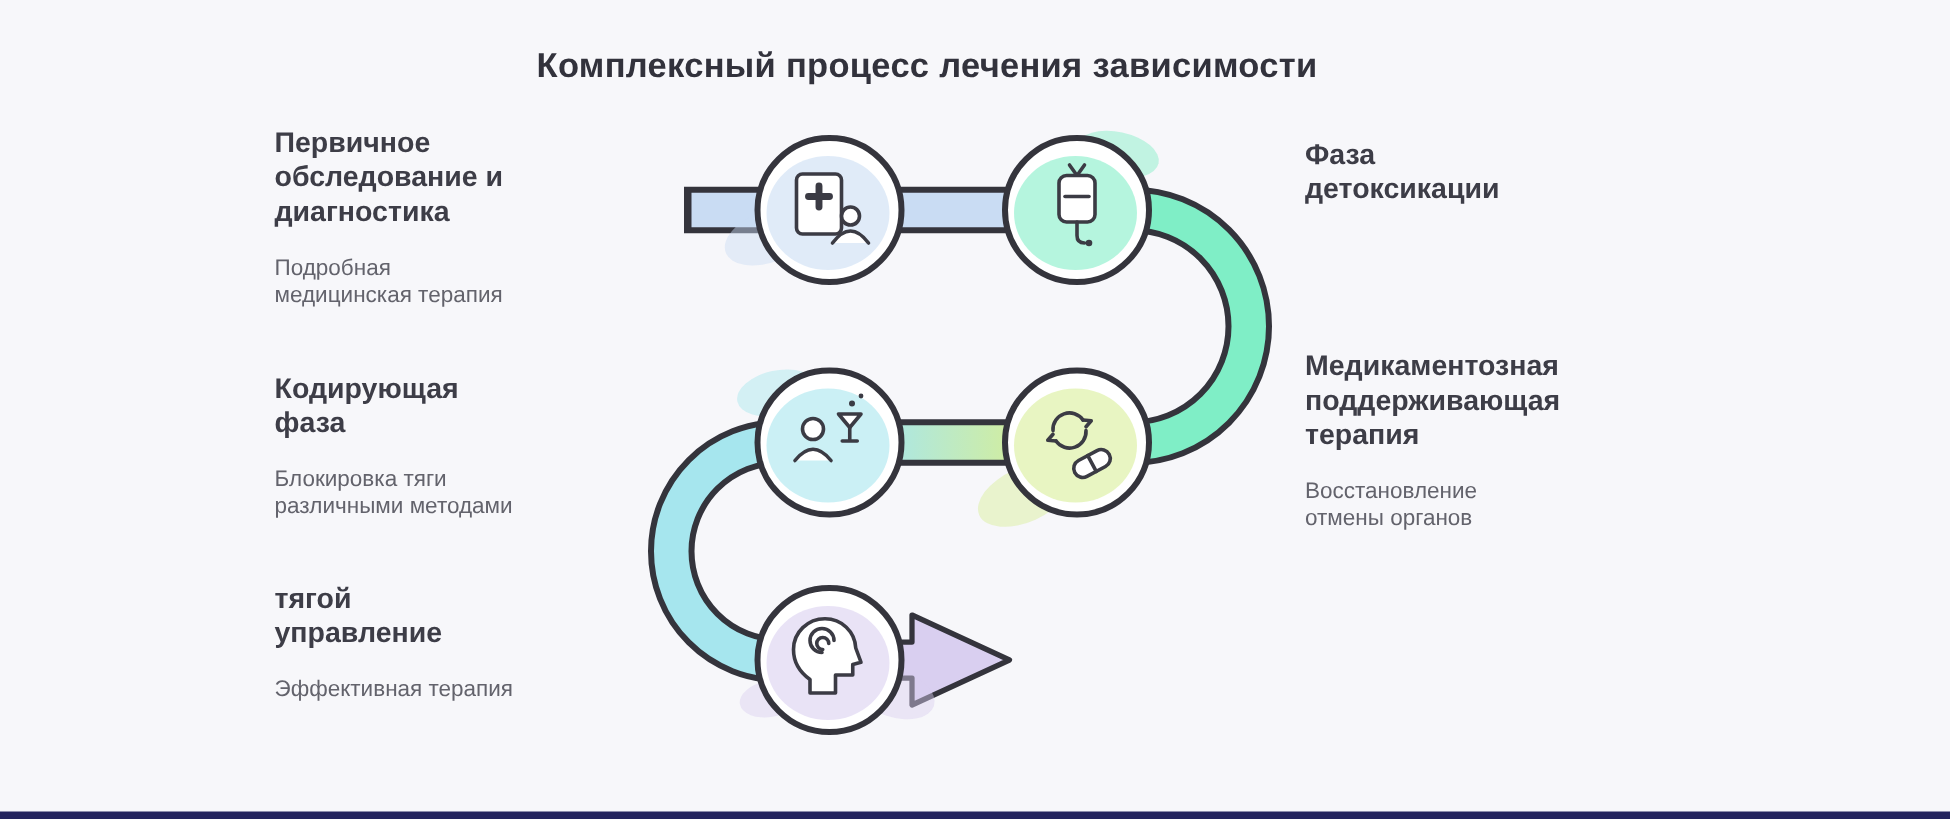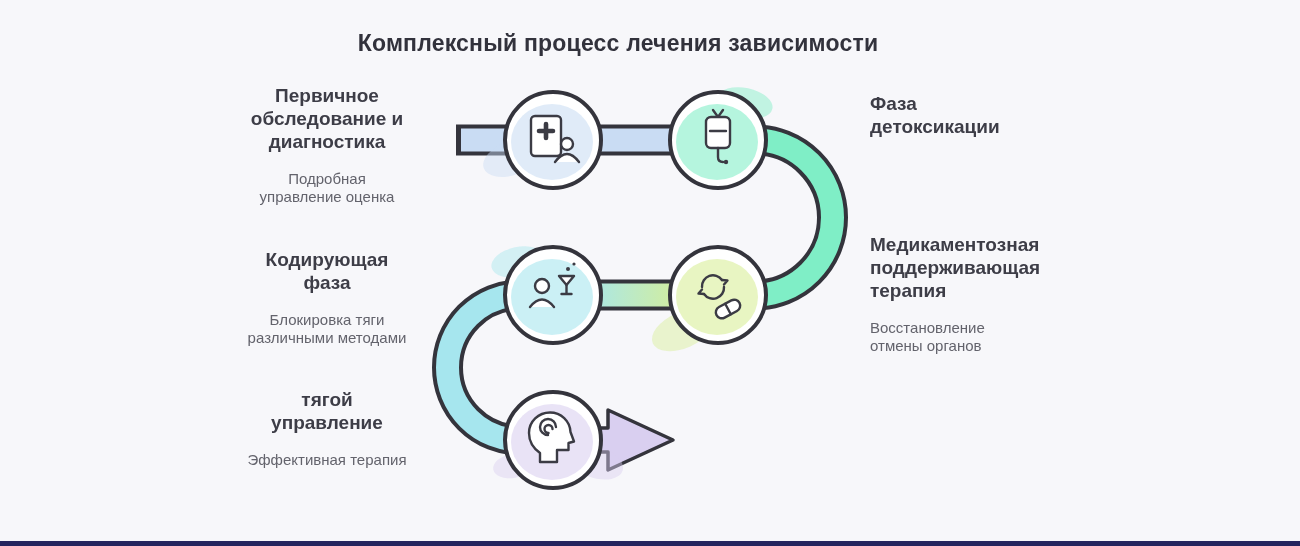--- a/index.html
+++ b/index.html
@@ -11,21 +11,21 @@
     font-family:"Liberation Sans","DejaVu Sans",sans-serif;
   }
   .page-title {
     position:absolute; top:30px; left:0; width:1236px;
     text-align:center;
     font-size:23px; font-weight:bold; letter-spacing:.2px;
     color:#32323c;
   }
   .diagram-svg { position:absolute; left:0; top:0; }
   .label { position:absolute; }
-  .label-left  { left:200px; width:254px; text-align:center; }
+  .label-left  { left:183px; width:254px; text-align:left; }
   .label-right { left:870px; width:235px; text-align:left; }
   .label-title { font-size:19px; font-weight:bold; color:#3d3d47; line-height:23px; }
   .label-sub   { margin-top:17px; font-size:15px; color:#63636c; line-height:18px; }
   .line { display:block; }
   .footer-bar { position:absolute; left:0; bottom:0; width:1300px; height:5px; background:#24245e; }
 
   .pipe-dark { stroke:#34343c; stroke-width:31; fill:none; }
   .pipe-fill { stroke-width:23; fill:none; }
   .node-base { fill:#ffffff; stroke:#34343c; stroke-width:4; }
   .wash   { opacity:.58; }
@@ -134,21 +134,21 @@
 </svg>
 
 <div class="label label-left" style="top:84px">
   <div class="label-title">
     <span class="line">Первичное</span>
     <span class="line">обследование и</span>
     <span class="line">диагностика</span>
   </div>
   <div class="label-sub">
     <span class="line">Подробная</span>
-    <span class="line">управление оценка</span>
+    <span class="line">медицинская терапия</span>
   </div>
 </div>
 
 <div class="label label-left" style="top:248px">
   <div class="label-title">
     <span class="line">Кодирующая</span>
     <span class="line">фаза</span>
   </div>
   <div class="label-sub">
     <span class="line">Блокировка тяги</span>

